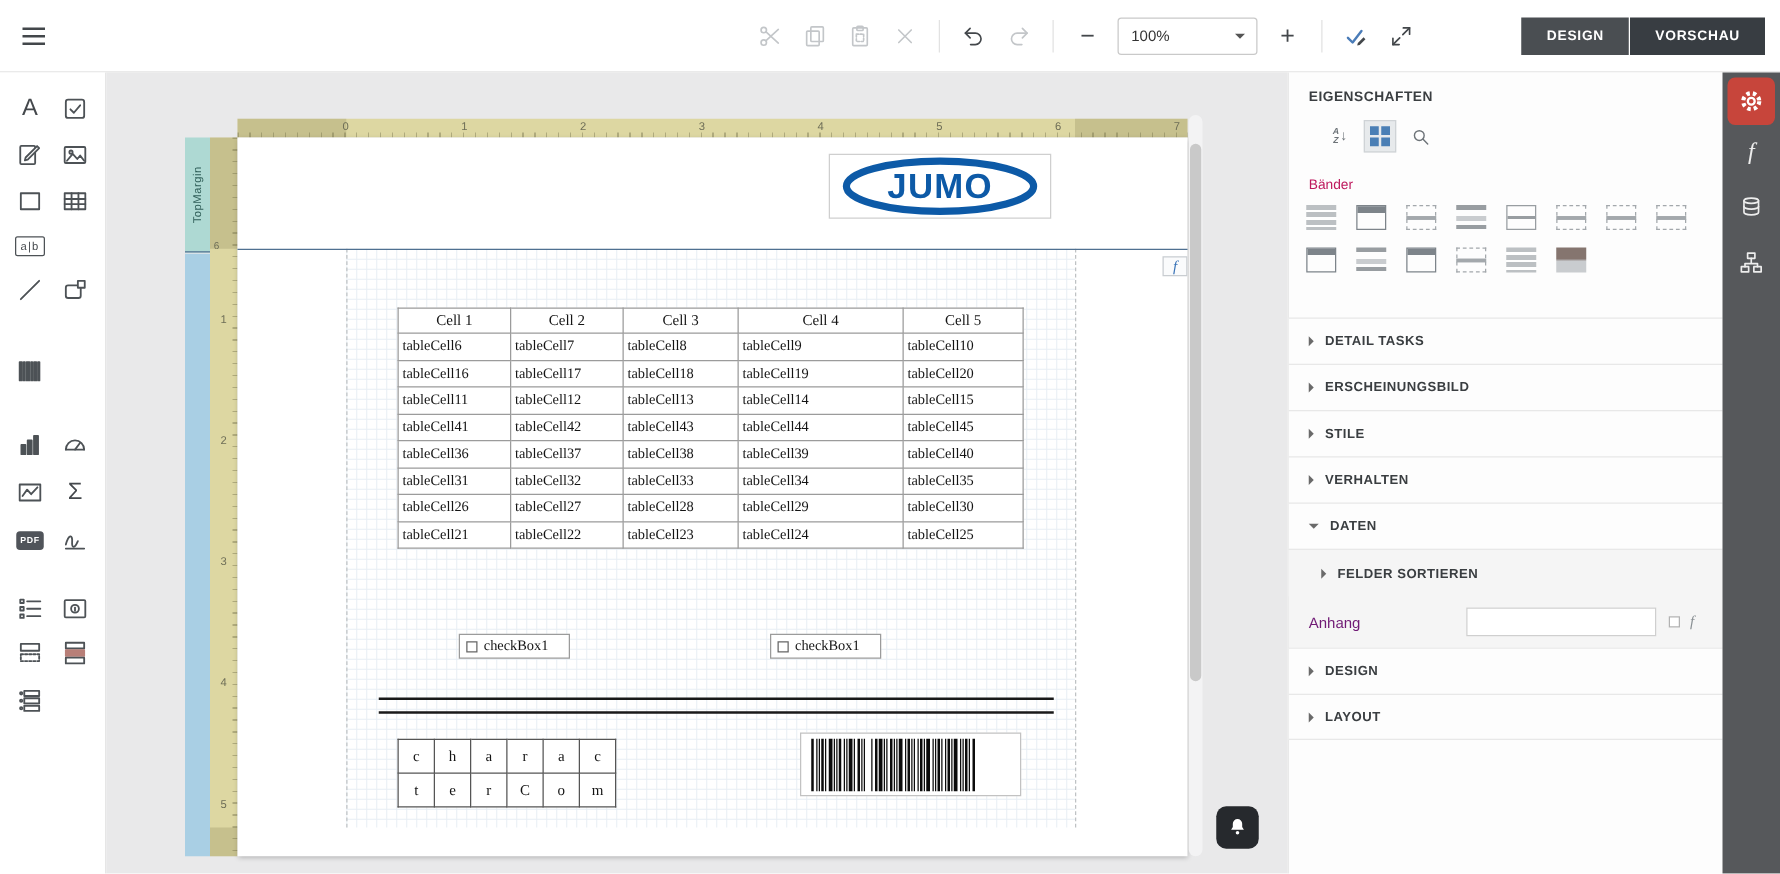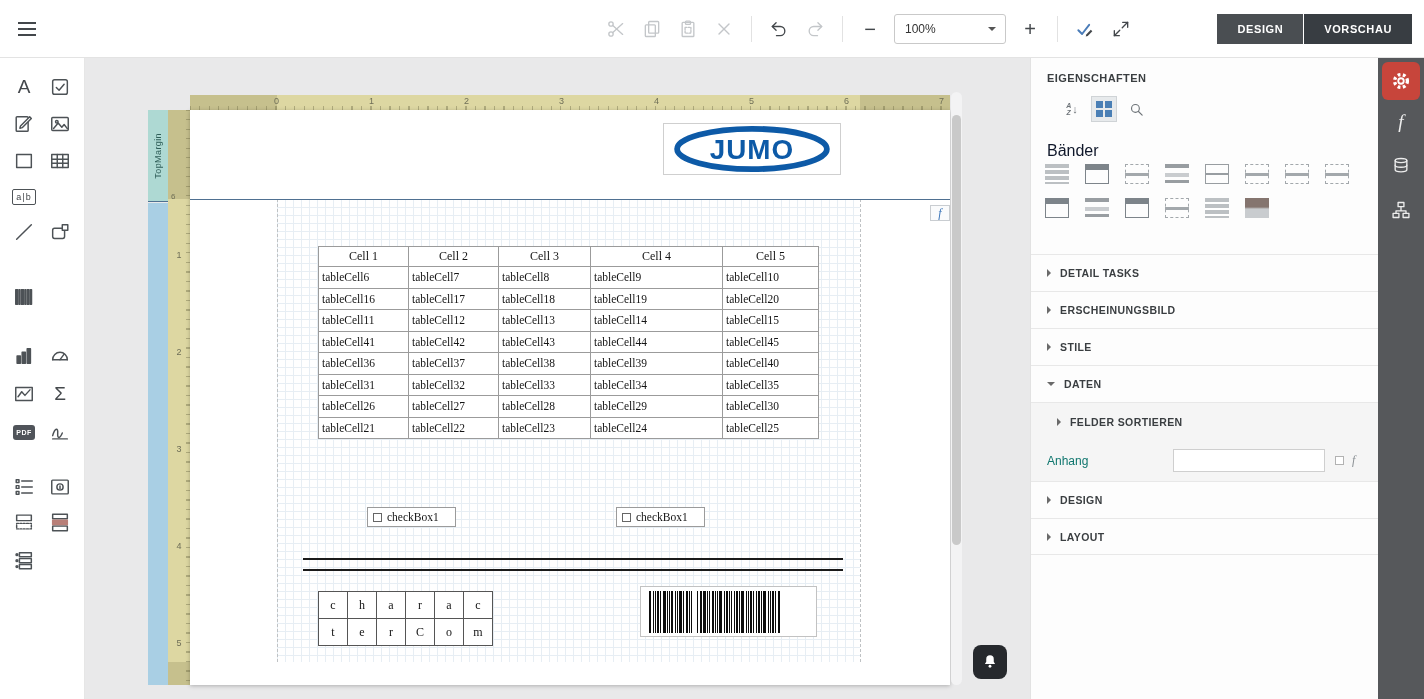--- a/index.html
+++ b/index.html
@@ -82,38 +82,38 @@
   .dropdown{width:200px;height:27px;border:1px solid #c8c8c8;border-radius:2px;background:#fff;display:flex;align-items:center;cursor:pointer;}
   .dropdown .dd-value{flex:1;padding-left:9px;font-size:12.5px;color:#333;white-space:nowrap;overflow:hidden;}
   .pbtn{width:26px;height:26px;margin-left:6px;background:none;border:1px solid transparent;display:flex;align-items:center;justify-content:center;color:#6d7378;cursor:pointer;}
   .pbtn.first{margin-left:14px;}
   .pbtn.pressed{background:#e7eaec;border-color:#cfd3d6;color:#4a7fb5;}
   .pbtn .svgi{width:17px;height:17px;}
   .az{display:flex;flex-direction:column;font-size:7px;font-weight:bold;line-height:7px;color:#6d7378;}
   .dn{font-size:11px;line-height:11px;margin-left:1px;color:#6d7378;}
   .gridsq{display:grid;grid-template-columns:7px 7px;grid-template-rows:7px 7px;gap:2px;}
   .gridsq i{background:#4a7fb5;}
-  .baender-label{position:absolute;left:16px;top:84px;font-size:16px;color:#0f172a;}
+  .baender-label{position:absolute;left:16px;top:84px;font-size:11px;color:#be185d;}
   .band-icons{position:absolute;left:14px;top:106px;width:322px;display:flex;flex-wrap:wrap;column-gap:16px;row-gap:14px;}
   .bi{width:24px;height:20px;cursor:pointer;}
   .bi-a{background:repeating-linear-gradient(180deg,#bcc0c3 0 4px,#fff 4px 6px);}
   .bi-b{border:1.5px solid #7d848a;background:linear-gradient(180deg,#7d848a 0 5px,transparent 5px);}
   .bi-c{border:1.5px dashed #a3a8ac;background:linear-gradient(180deg,transparent 0 8px,#a3a8ac 8px 11px,transparent 11px);}
   .bi-d{background:linear-gradient(180deg,#989da1 0 4px,transparent 4px 9px,#c9cccf 9px 13px,transparent 13px 16px,#989da1 16px 19px,transparent 19px);}
   .bi-e{border:1.5px solid #989da1;background:linear-gradient(180deg,transparent 0 8px,#989da1 8px 10px,transparent 10px);}
   .bi-f{background:linear-gradient(180deg,#85756f 0 9px,#c9cccf 11px 20px);}
   .sections{position:absolute;left:0;top:196px;width:100%;}
   .sec{height:37px;display:flex;align-items:center;padding-left:16px;border-top:1px solid #e8e8e8;cursor:pointer;background:#fdfdfd;}
   .sec-label{font-size:10.5px;font-weight:bold;color:#3a3e41;letter-spacing:.4px;}
   .arr{width:0;height:0;border-left:4px solid #6a6a6a;border-top:4px solid transparent;border-bottom:4px solid transparent;margin-right:9px;}
   .sec.expanded .arr{border-left:4px solid transparent;border-right:4px solid transparent;border-top:4px solid #6a6a6a;border-bottom:none;}
   .sub-block{background:#f5f5f5;border-top:1px solid #e8e8e8;}
   .sub-block .sec{background:#f5f5f5;border-top:none;padding-left:26px;}
   .anhang-row{height:41px;display:flex;align-items:center;padding-left:16px;}
-  .anhang-label{font-size:12px;color:#0f766e;width:126px;}
+  .anhang-label{font-size:12px;color:#701a75;width:126px;}
   .anhang-input{width:152px;height:23px;border:1px solid #cfcfcf;background:#fff;font-size:12px;padding:0 5px;font-family:inherit;}
   .mini-cb{width:9px;height:9px;border:1px solid #b2b2b2;background:#fff;margin-left:10px;cursor:pointer;}
   .mini-f{font-size:12px;font-style:italic;color:#8a9094;font-family:"Liberation Serif",serif;margin-left:8px;cursor:pointer;}
   .sec.last{border-bottom:1px solid #e8e8e8;}
 
   
   .rail{position:absolute;left:1378px;top:58px;width:46px;height:641px;background:#56585b;display:flex;flex-direction:column;align-items:center;}
   .rail-btn{width:46px;height:44px;background:none;border:none;display:flex;align-items:center;justify-content:center;cursor:pointer;color:#ededed;}
   .gear-wrap{margin-top:4px;width:38px;height:38px;min-height:38px;background:#c7453b;border-radius:6px;display:flex;align-items:center;justify-content:center;cursor:pointer;}
   .rail-f{font-size:19px;font-style:italic;font-family:"Liberation Serif",serif;color:#ededed;}
@@ -604,20 +604,24 @@
           <span class="sec-label">DETAIL TASKS</span>
         </div>
       <div class="sec">
           <span class="arr"></span>
           <span class="sec-label">ERSCHEINUNGSBILD</span>
         </div>
       <div class="sec">
           <span class="arr"></span>
           <span class="sec-label">STILE</span>
         </div>
+      <div class="sec">
+          <span class="arr"></span>
+          <span class="sec-label">VERHALTEN</span>
+        </div>
       <div class="sec expanded">
           <span class="arr"></span>
           <span class="sec-label">DATEN</span>
         </div>
       <div class="sub-block">
         <div class="sec">
             <span class="arr"></span>
             <span class="sec-label">FELDER SORTIEREN</span>
           </div>
         <div class="anhang-row">

